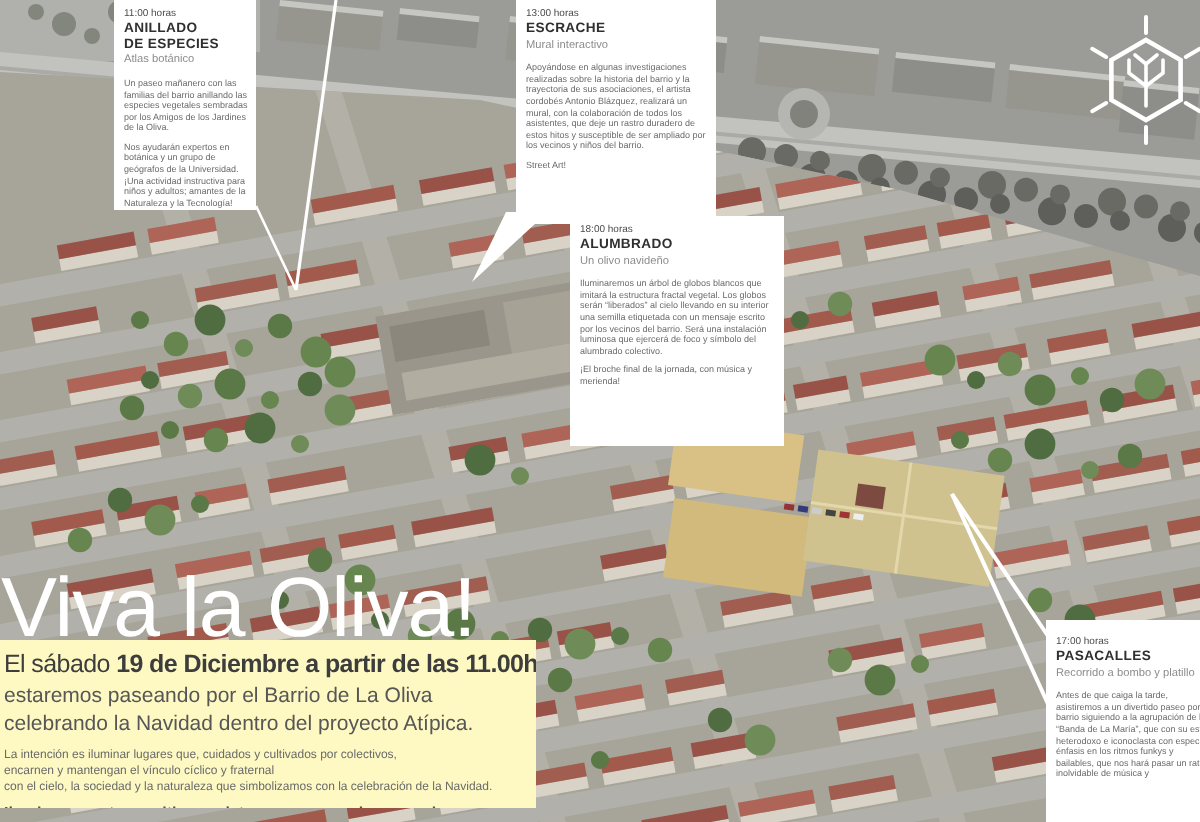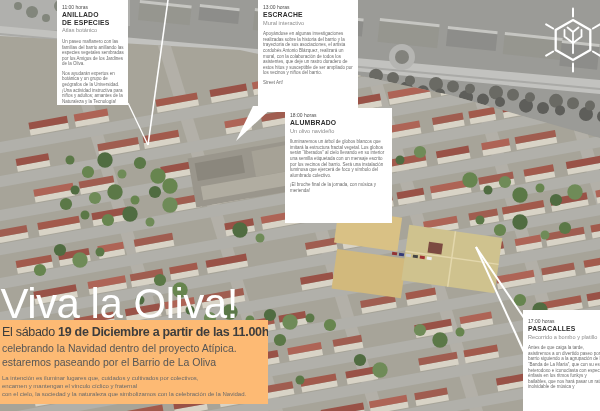--- a/index.html
+++ b/index.html
@@ -23,21 +23,21 @@
   #box-alumbrado{left:285px;top:108px;width:107px;height:115px;}
   #box-pasacalles{left:523px;top:310px;width:88px;height:101px;padding-top:8px;}
   
   .big-title{
     position:absolute;left:-13px;top:283px;margin:0;
     font-size:42px;font-weight:400;letter-spacing:-0.5px;color:#ffffff;
     white-space:nowrap;line-height:1;
   }
   .panel{
     position:absolute;left:0;top:320px;width:268px;height:84px;
-    background:#fdba74;box-sizing:border-box;padding:5px 0 0 8px;overflow:hidden;
+    background:#fef9c3;box-sizing:border-box;padding:5px 0 0 8px;overflow:hidden;
   }
   .panel-inner{margin-left:-6px;}
   .date-line{font-size:12.5px;letter-spacing:-0.3px;color:#3d3d3d;line-height:1.2;margin:0 0 2px 0;white-space:nowrap;}
   .date-line b{font-weight:bold;}
   .intro-line{font-size:10.5px;color:#565656;line-height:1.3;margin:0;white-space:nowrap;}
   .fine-print{margin-top:5px;}
   .fine-line{font-size:6px;color:#6a6a6a;line-height:1.35;margin:0;white-space:nowrap;}
   .closing-line{font-size:8px;font-weight:bold;color:#555555;line-height:1.3;margin:3px 0 0 0;white-space:nowrap;}
   #logo{position:absolute;left:540px;top:2px;width:68px;height:78px;}
 </style>
@@ -559,22 +559,22 @@
     <div class="event-body">
       <p>Antes de que caiga la tarde, asistiremos a un divertido paseo por el barrio siguiendo a la agrupación de la “Banda de La María”, que con su estilo heterodoxo e iconoclasta con especial énfasis en los ritmos funkys y bailables, que nos hará pasar un rato inolvidable de música y</p>
     </div>
   </div>
 
   <h1 class="big-title">¡Viva la Oliva!</h1>
 
   <div class="panel">
     <div class="panel-inner">
       <p class="date-line"><span>El sábado </span><b>19 de Diciembre a partir de las 11.00h</b></p>
+      <p class="intro-line">estaremos paseando por el Barrio de La Oliva</p>
       <p class="intro-line">celebrando la Navidad dentro del proyecto Atípica.</p>
-      <p class="intro-line">estaremos paseando por el Barrio de La Oliva</p>
       <div class="fine-print">
         <p class="fine-line">La intención es iluminar lugares que, cuidados y cultivados por colectivos,</p>
         <p class="fine-line">encarnen y mantengan el vínculo cíclico y fraternal</p>
         <p class="fine-line">con el cielo, la sociedad y la naturaleza que simbolizamos con la celebración de la Navidad.</p>
       </div>
       <p class="closing-line">Iluminar para transmitir su relato, su compromiso y sus buenas nuevas.</p>
     </div>
   </div>
 
   <svg id="logo" viewBox="540 2 68 78">

